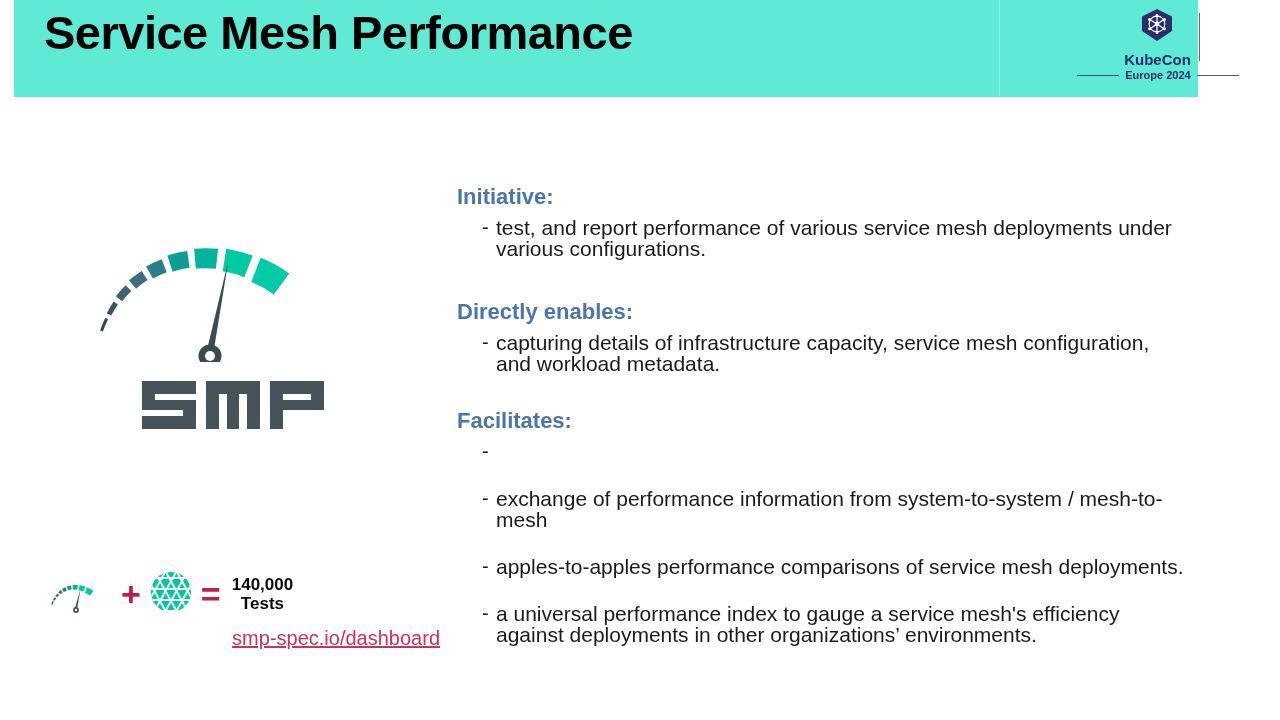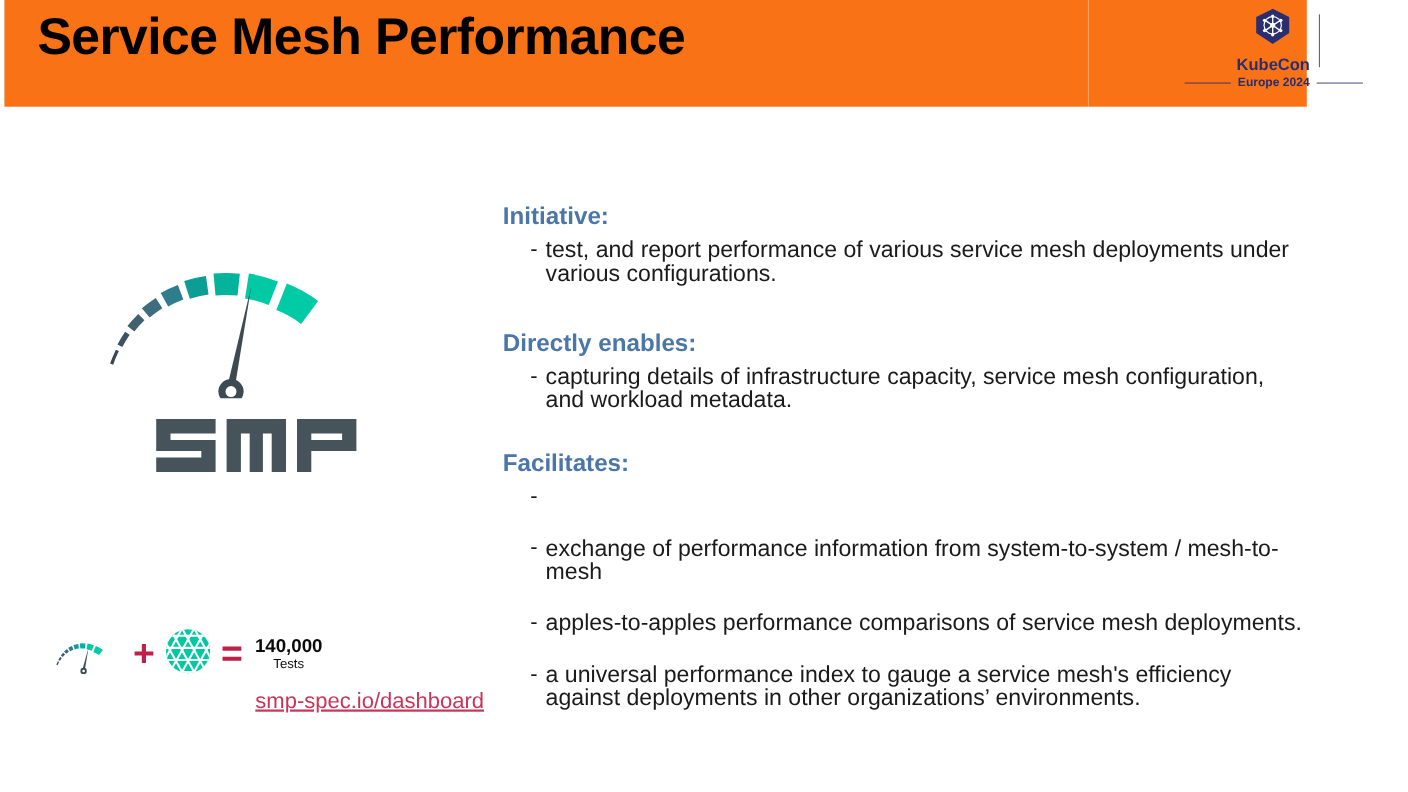--- a/index.html
+++ b/index.html
@@ -11,25 +11,25 @@
     height: 720px;
     background: #ffffff;
     font-family: "Liberation Sans", sans-serif;
     overflow: hidden;
     position: relative;
   }
 
   
   #header-banner {
     position: absolute;
-    left: 4px;
+    left: 14px;
     top: 0;
     width: 1184px;
     height: 97px;
-    background: #f97316;
+    background: #5eead4;
     overflow: hidden;
   }
   #title-block {
     position: absolute;
     left: 30px;
     top: 4px;
   }
   #slide-title {
     font-size: 47px;
     font-weight: bold;
@@ -173,22 +173,22 @@
     line-height: 1.12;
     margin-left: 2px;
   }
   #tests-count-block .num {
     font-size: 17px;
     font-weight: bold;
     color: #0b0b0b;
     white-space: nowrap;
   }
   #tests-count-block .lbl {
-    font-size: 12px;
-    font-weight: normal;
+    font-size: 17px;
+    font-weight: bold;
     color: #0b0b0b;
     text-align: right;
   }
   #dashboard-link {
     position: absolute;
     left: 0;
     top: 427px;
     width: 400px;
     text-align: right;
     font-size: 20px;

